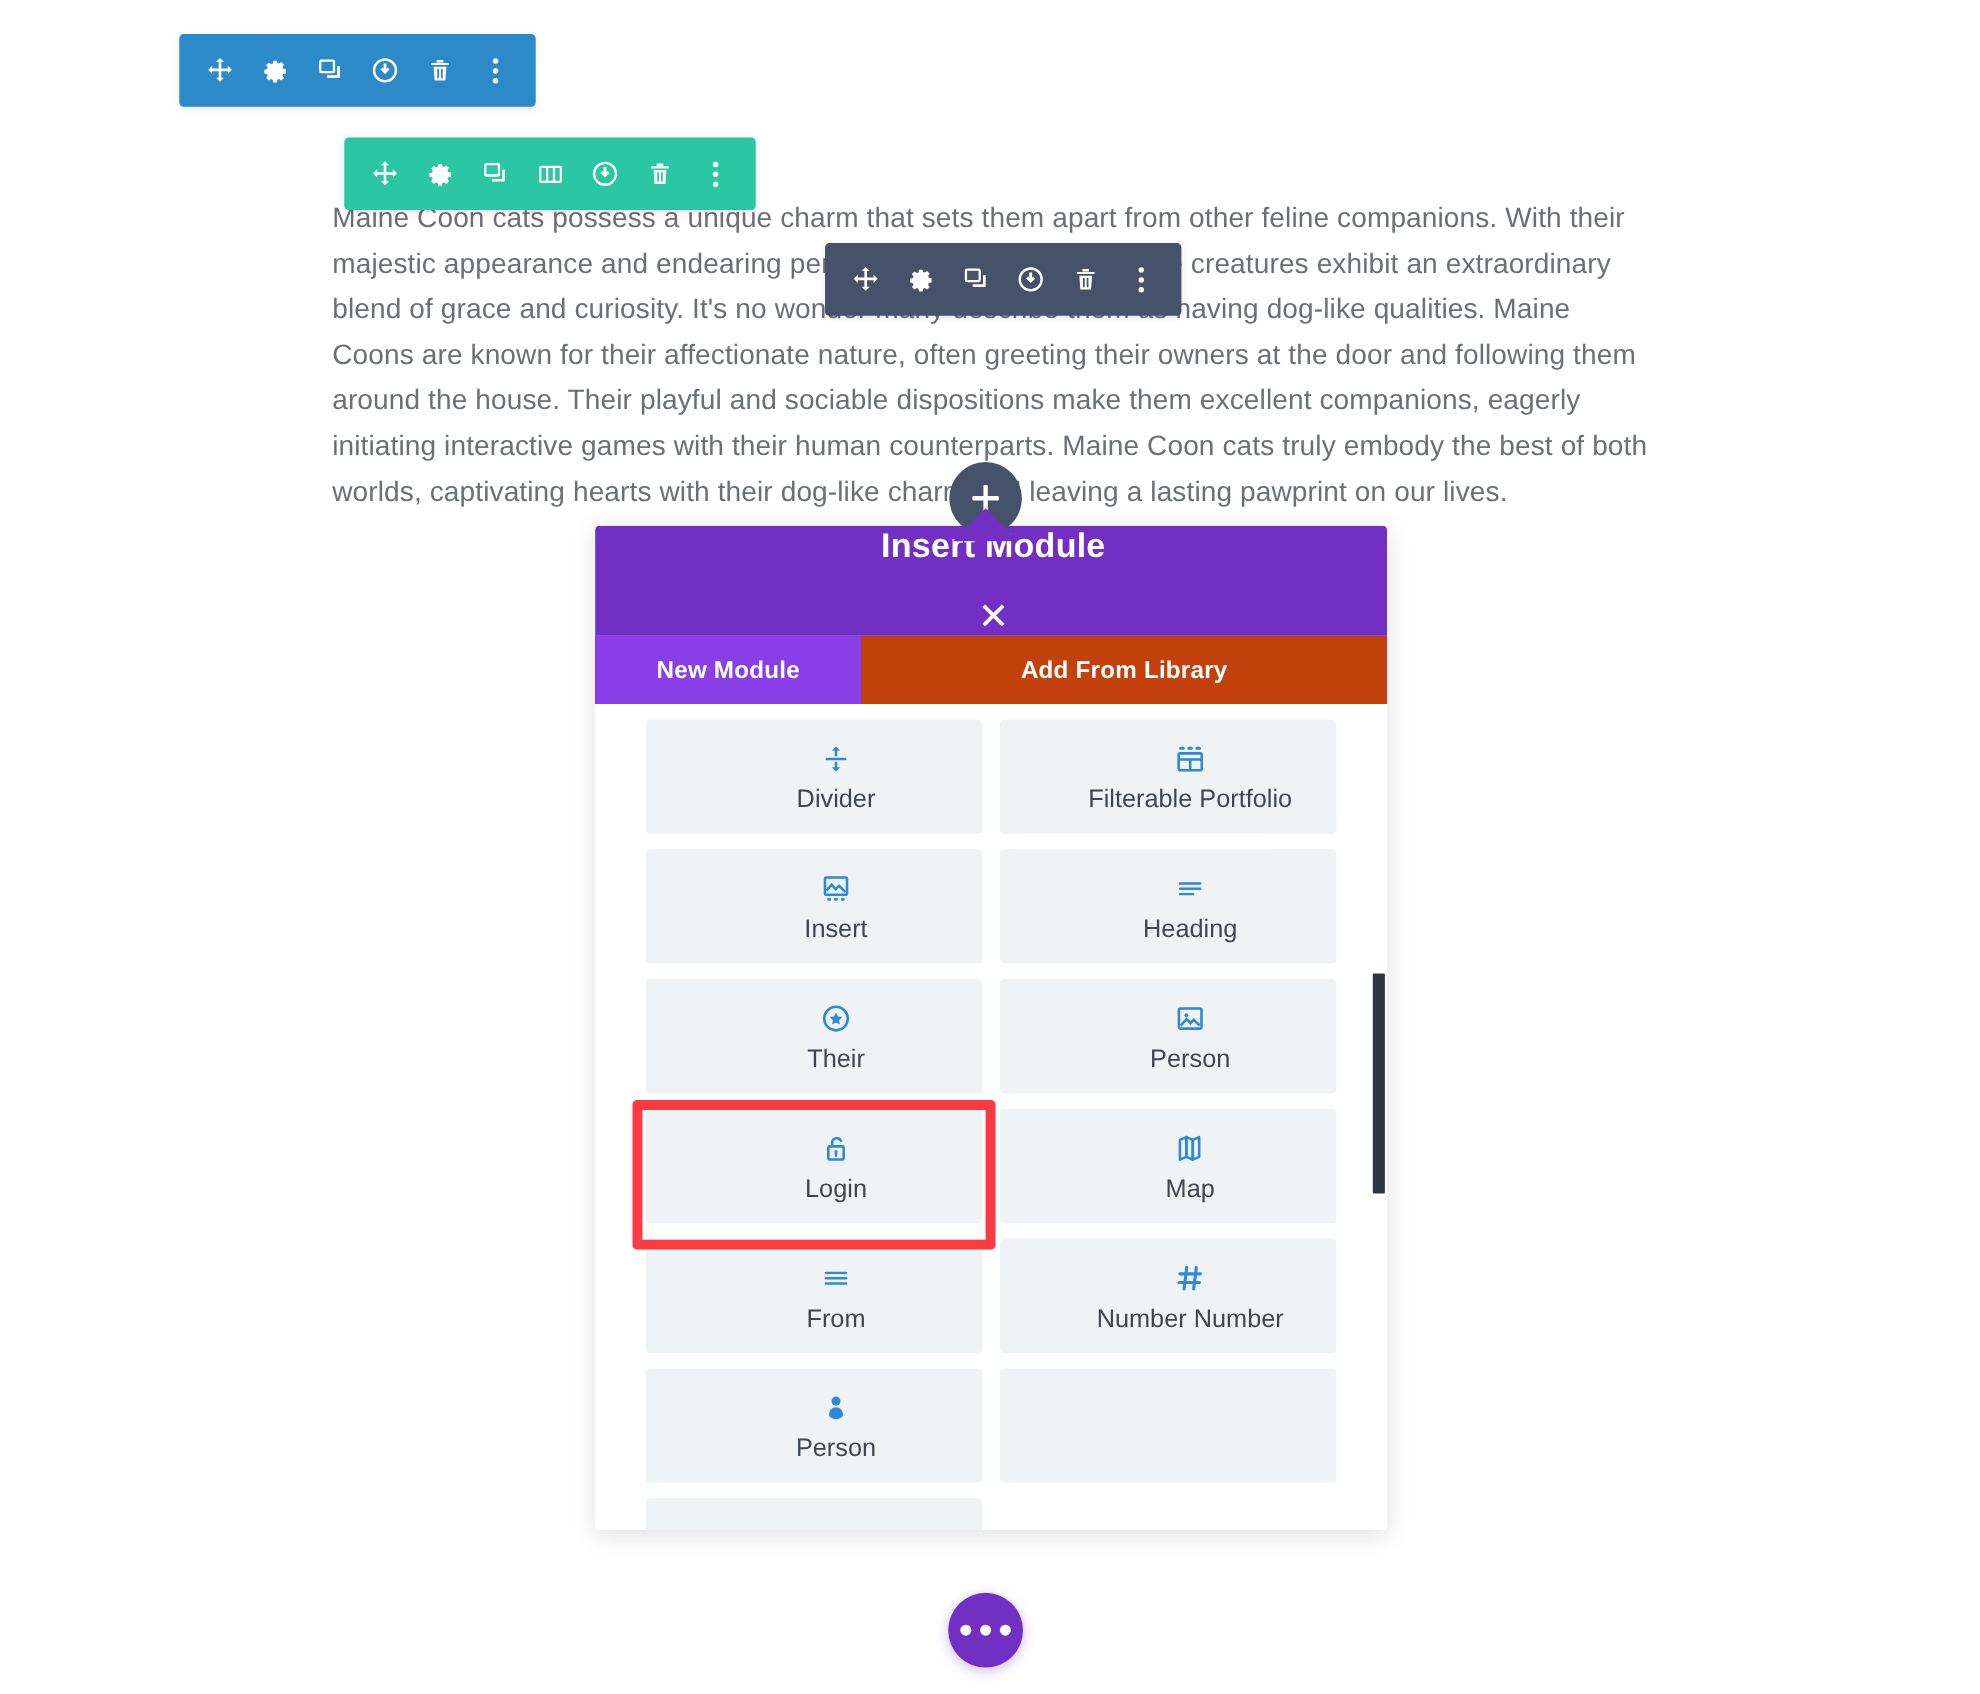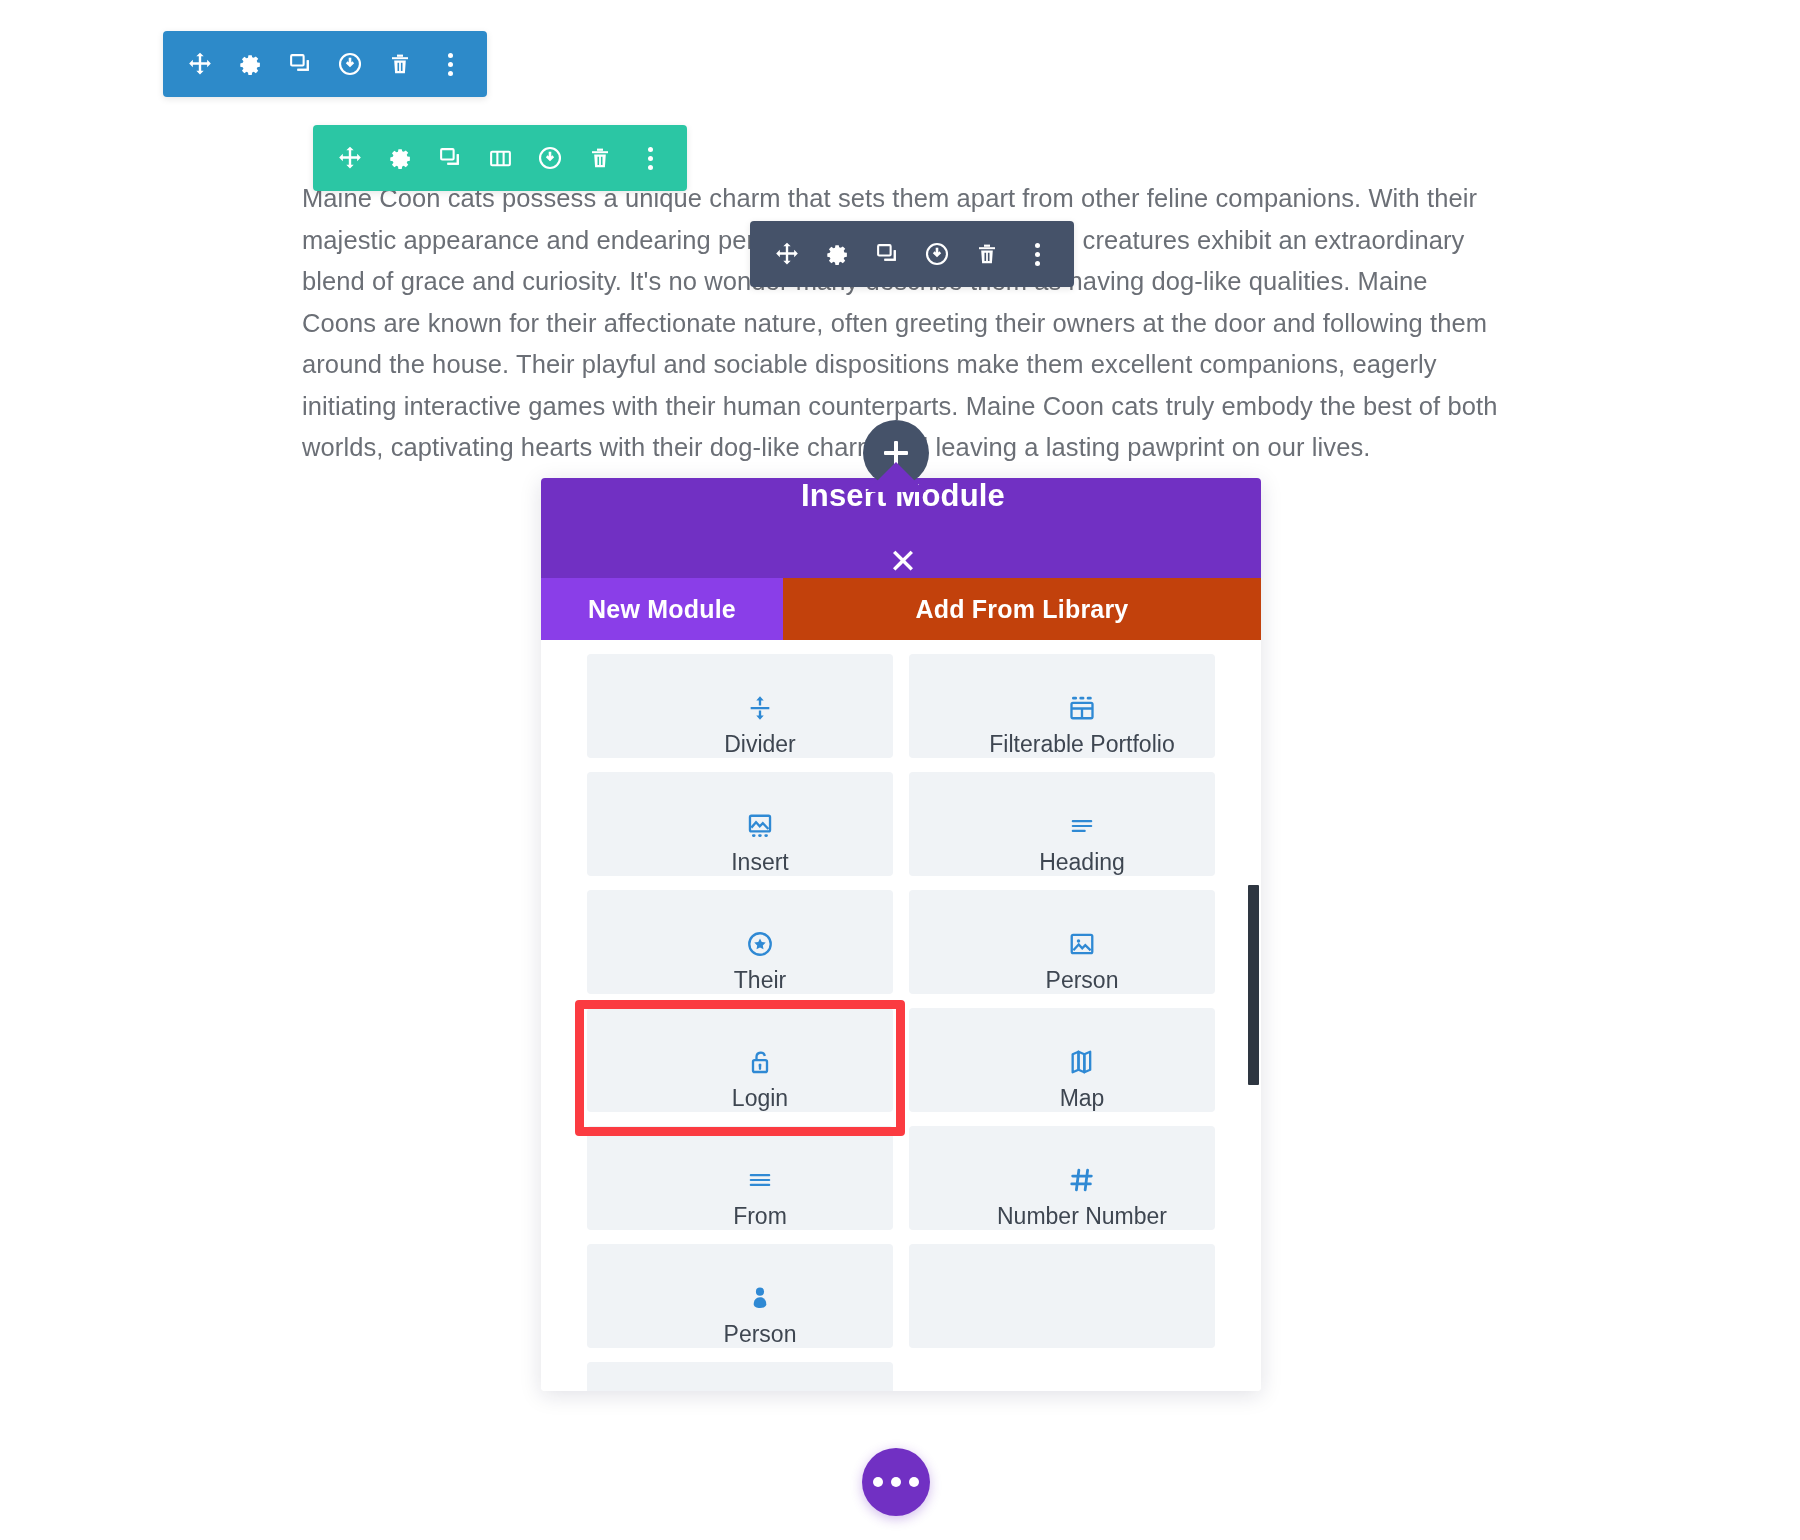--- a/index.html
+++ b/index.html
@@ -80,39 +80,39 @@
     display: flex; align-items: center; justify-content: space-between;
     padding: 0 40px 0 44px;
     flex-direction: column;
   }
   .modal-title { color:#fff; font-size: 31px; font-weight: 700; letter-spacing:.2px; }
   .close-x { color:#fff; font-size: 34px; line-height: 1; cursor:pointer; font-weight: 400; }
 
   .tabs { display: flex; height: 62px; background: #7b33cd; }
   .tab {
     display:flex; align-items:center; justify-content:center;
-    color:#fff; font-size: 25px; font-weight: 700; cursor: pointer;
+    color:#fff; font-size: 22px; font-weight: 700; cursor: pointer;
     letter-spacing:.2px;
   }
   .tab.active { background: #8a3ee8; width: 242px; }
   .tab.inactive { flex: 1; background: #c2410c; }
 
   .modal-body {
     position: relative;
     height: 751px;
     background: #fff;
     padding: 14px 46px 0 46px;
     overflow: hidden;
   }
   .grid { display: grid; grid-template-columns: 1fr 1fr; column-gap: 16px; row-gap: 14px; }
   .mod-card {
     background: #f0f3f6;
     border-radius: 4px;
     height: 104px;
-    display:flex; flex-direction:column; align-items:center; justify-content:flex-end;
+    display:flex; flex-direction:column; align-items:center; justify-content:center;
     gap: 6px; cursor: pointer; padding-left: 40px;
   }
   .mod-card .mlabel { font-size: 23px; color: #3e4651; font-weight: 400; }
   .mod-card .micon { color:#2f89d4; display:flex; align-items:center; justify-content:center; height:34px; }
 
   
   .hl-box {
     position: absolute;
     left: 575px; top: 1000px;
     width: 330px; height: 136px;

